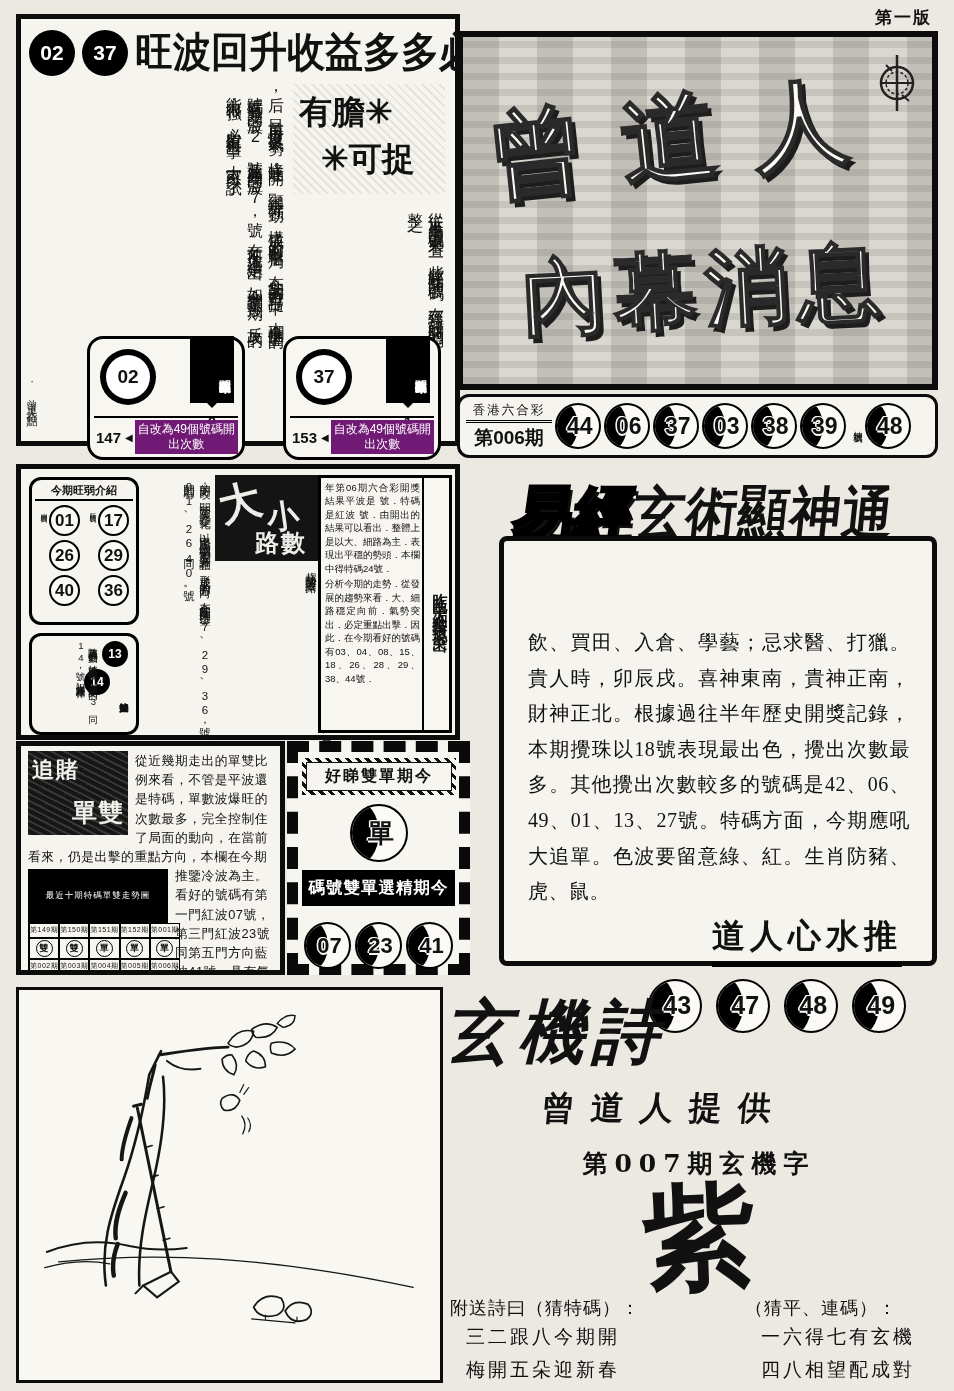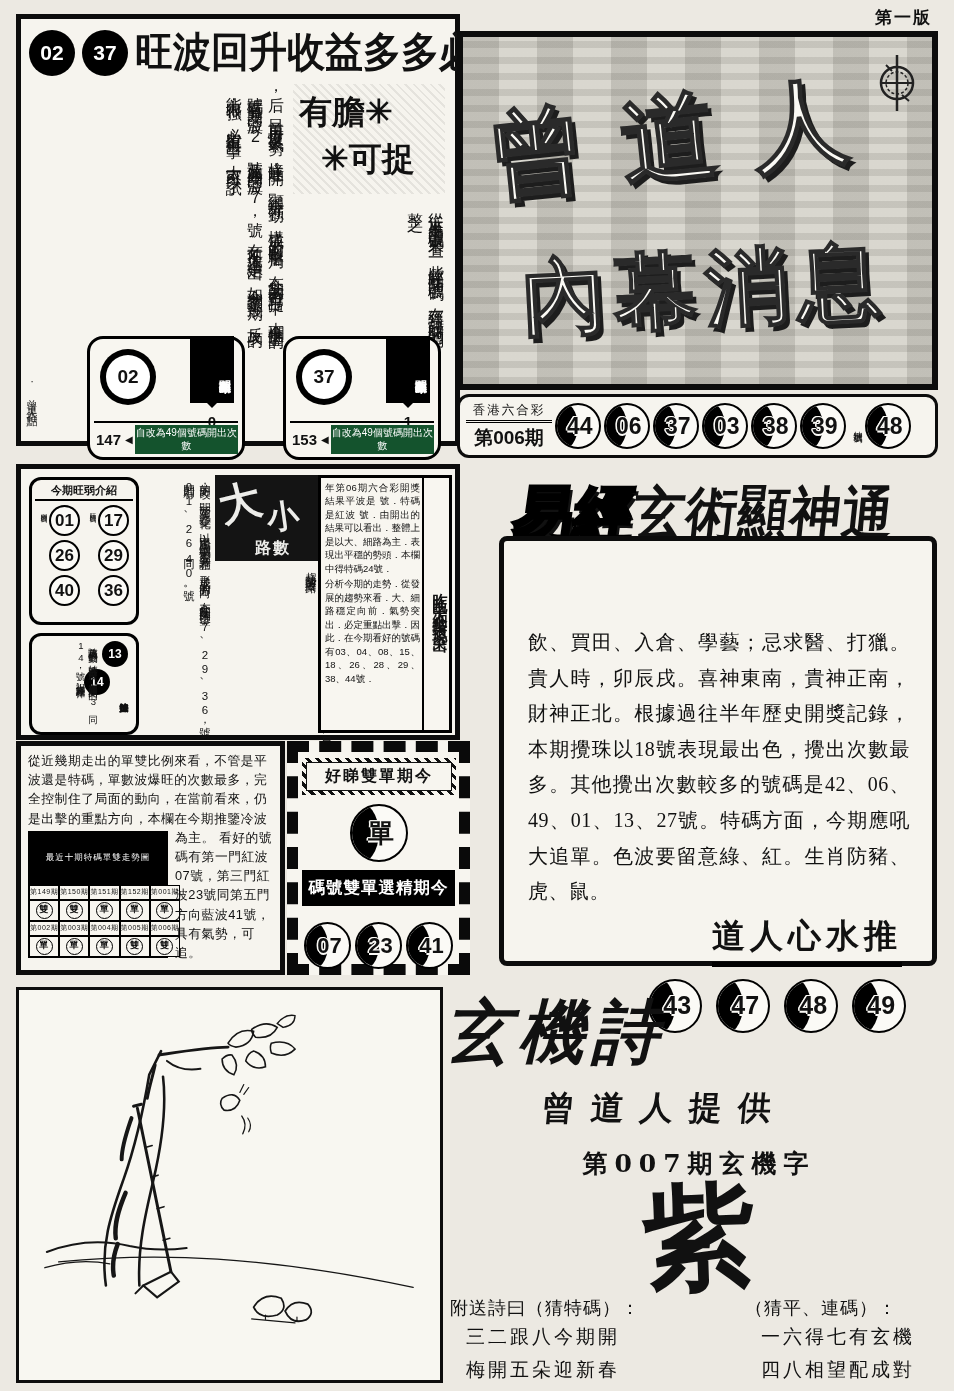--- a/index.html
+++ b/index.html
@@ -36,21 +36,21 @@
   .stat .blob{position:absolute;left:10px;top:10px;width:56px;height:56px;background:#000;border-radius:50%;
       display:flex;align-items:center;justify-content:center;}
   .stat .blob .in{width:44px;height:44px;background:#fff;border-radius:50%;display:flex;align-items:center;justify-content:center;font-size:19px;font-weight:800;}
   .stat .ylab{position:absolute;right:8px;top:-3px;width:44px;height:64px;background:#000;color:#fff;
       writing-mode:vertical-rl;text-orientation:upright;font-size:12px;font-weight:bold;line-height:1.6;padding:3px 0 0 0;text-align:center;}
   .stat .ylab::after{content:"";position:absolute;left:50%;bottom:-11px;margin-left:-6px;border:6px solid transparent;border-top-color:#000;}
   .stat .yval{position:absolute;right:8px;top:74px;width:44px;text-align:center;font-size:15px;font-weight:800;}
   .stat .sbot{position:absolute;left:4px;right:4px;bottom:3px;display:flex;align-items:center;gap:2px;border-top:2px solid #000;padding-top:2px;}
   .stat .cnt{font-size:15px;font-weight:800;padding:0 2px;}
   .stat .arr{font-size:10px;}
-  .stat .blab{flex:1;background:#14532d;color:#fff;font-size:10px;line-height:1.25;text-align:center;padding:2px 1px;}
+  .stat .blab{flex:1;background:#701a75;color:#fff;font-size:12px;line-height:1.25;text-align:center;padding:2px 1px;}
   .tl-side{position:absolute;left:3px;bottom:14px;writing-mode:vertical-rl;text-orientation:upright;font-size:11px;letter-spacing:4px;color:#222;}
 
   
   .p-mast{left:457px;top:31px;width:481px;height:359px;border-width:6px;overflow:hidden;
       background:repeating-linear-gradient(90deg,rgba(70,68,60,.16) 0 36px,rgba(70,68,60,0) 36px 74px),
                  repeating-linear-gradient(0deg,rgba(70,68,60,.15) 0 7px,rgba(70,68,60,.02) 7px 16px),#dcdad2;}
   .mast-line{position:absolute;font-family:"DejaVu Serif",serif;font-weight:bold;color:#fbfaf5;
       -webkit-text-stroke:1.5px #2a2a2a;text-shadow:4px 5px 0 #1d1d1d;white-space:nowrap;}
   .mast1{top:36px;left:26px;font-size:96px;letter-spacing:36px;transform:rotate(-6deg);}
   .mast2{top:196px;left:58px;font-size:84px;letter-spacing:8px;transform:rotate(-3deg);}
@@ -77,21 +77,21 @@
   .sisbox{position:absolute;left:8px;top:164px;width:110px;height:102px;border:3px solid #000;border-radius:12px;background:#f6f4ee;box-sizing:border-box;}
   .sisbox .db{width:26px;height:26px;font-size:12px;position:absolute;}
   .sis-b1{right:8px;top:5px;}
   .sis-b2{right:26px;top:33px;}
   .sis-lab{position:absolute;right:6px;top:60px;writing-mode:vertical-rl;text-orientation:upright;font-size:9px;font-weight:bold;letter-spacing:0;}
   .sis-txt{position:absolute;left:3px;top:4px;width:64px;height:92px;writing-mode:vertical-rl;text-orientation:upright;font-size:9.5px;line-height:1.32;letter-spacing:1px;}
   .dxstrip{position:absolute;left:122px;top:6px;width:192px;height:262px;}
   .dxlogo{position:absolute;left:72px;top:0;width:118px;height:86px;background:#141414;color:#ededea;overflow:hidden;}
   .dxlogo .c1{position:absolute;left:4px;top:0px;font-size:42px;font-weight:800;font-family:"DejaVu Serif",serif;transform:rotate(-14deg);}
   .dxlogo .c2{position:absolute;left:52px;top:20px;font-size:32px;font-weight:800;font-family:"DejaVu Serif",serif;transform:rotate(-8deg);}
-  .dxlogo .c3{position:absolute;left:40px;bottom:2px;font-size:16px;font-weight:800;letter-spacing:2px;font-family:"DejaVu Serif",serif;}
+  .dxlogo .c3{position:absolute;left:40px;bottom:2px;font-size:24px;font-weight:800;letter-spacing:2px;font-family:"DejaVu Serif",serif;}
   .dx-a{position:absolute;right:0;top:88px;width:120px;height:174px;writing-mode:vertical-rl;text-orientation:upright;font-size:11.5px;line-height:1.4;letter-spacing:2px;}
   .dx-b{position:absolute;left:0;top:0;width:70px;height:262px;writing-mode:vertical-rl;text-orientation:upright;font-size:11.5px;line-height:1.4;letter-spacing:2px;}
   .zwbox{position:absolute;left:297px;top:6px;width:134px;height:258px;border:3px solid #000;background:#f8f6f0;display:flex;box-sizing:border-box;}
   .zw-text{flex:1;padding:3px 2px 2px 4px;font-size:9.5px;line-height:1.42;text-align:justify;overflow:hidden;}
   .zw-text p{margin:0 0 2px 0;}
   .zw-title{width:25px;border-left:2px solid #000;writing-mode:vertical-rl;text-orientation:upright;
       font-size:15px;font-weight:800;letter-spacing:5px;text-align:center;font-family:"Liberation Serif",serif;padding-top:4px;}
 
   
   .yj-head{position:absolute;left:468px;top:474px;width:472px;text-align:center;white-space:nowrap;}
@@ -306,20 +306,24 @@
       <span class="cb">
           <span>48</span>
         </span>
       <span class="cb">
           <span>49</span>
         </span>
     </div>
   </div>
 
   <div class="panel p-ds">
+    <div class="ds-logo">
+      <span class="g1">追賭</span>
+      <span class="g2">單雙</span>
+    </div>
     <span>從近幾期走出的單雙比例來看，不管是平波還是特碼，單數波爆旺的次數最多，完全控制住了局面的動向，在當前看來，仍是出擊的重點方向，本欄在今期推鑒冷波為主。</span>
     <div class="ds-table">
       <div class="ds-ttl">最近十期特碼單雙走勢圖</div>
       <div class="ds-grid">
         <div class="ds-p">第149期</div>
         <div class="ds-p">第150期</div>
         <div class="ds-p">第151期</div>
         <div class="ds-p">第152期</div>
         <div class="ds-p">第001期</div>
         <div class="ds-v">

